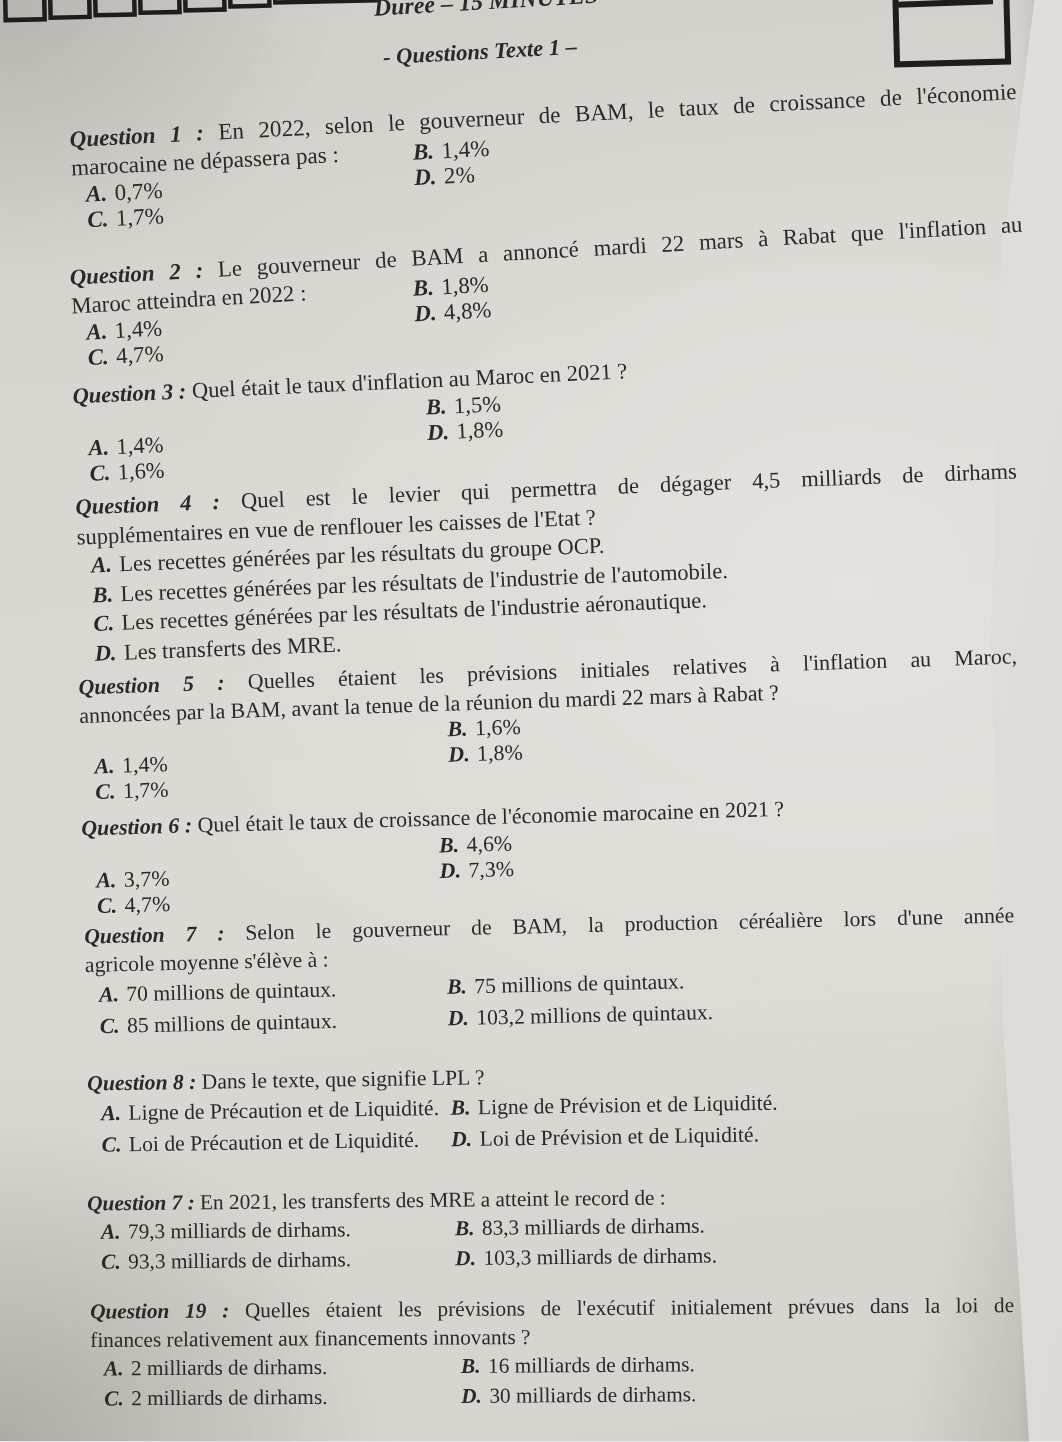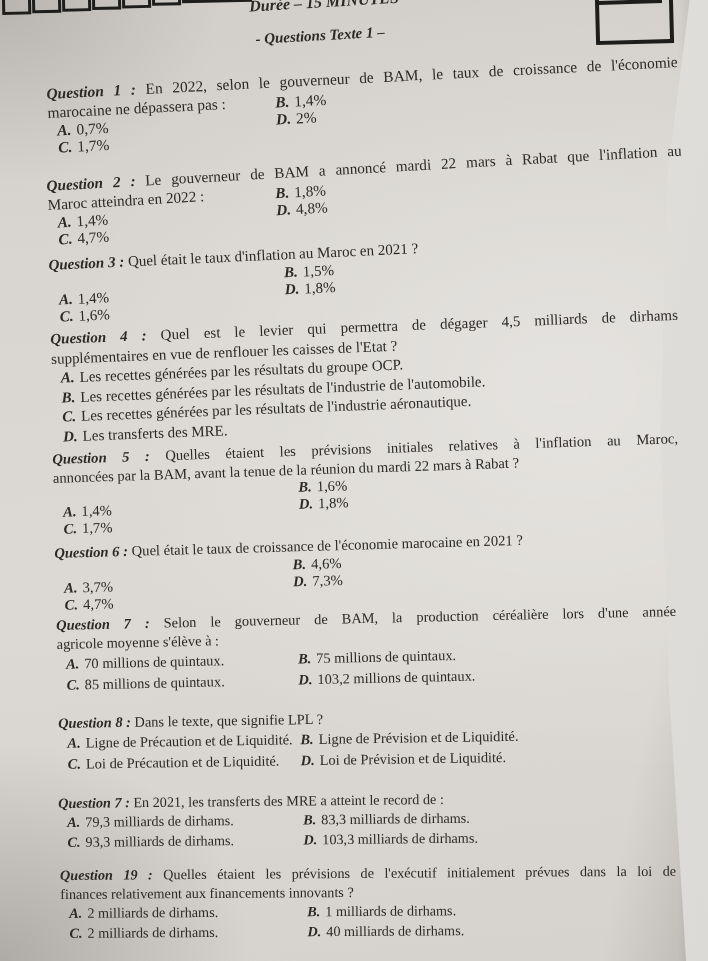--- a/index.html
+++ b/index.html
@@ -156,20 +156,20 @@
         <div class="oc"><span class="letter">C.</span><span>93,3 milliards de dirhams.</span></div>
         <div class="od"><span class="letter">D.</span><span>103,3 milliards de dirhams.</span></div>
       </div>
     </div>
 
     <div class="sec q" style="top:866px;left:60px;width:616px;font-size:14.2px;transform:rotate(-0.4deg);--c1:247px">
       <div class="line just"><span class="qlabel">Question 19 :</span> <span>Quelles étaient les prévisions de l'exécutif initialement prévues dans la loi de</span></div>
       <div class="line">finances relativement aux financements innovants ?</div>
       <div class="opts-pair" style="line-height:19px">
         <div class="oa"><span class="letter">A.</span><span>2 milliards de dirhams.</span></div>
-        <div class="ob"><span class="letter">B.</span><span>1 milliards de dirhams.</span></div>
+        <div class="ob"><span class="letter">B.</span><span>16 milliards de dirhams.</span></div>
         <div class="oc"><span class="letter">C.</span><span>2 milliards de dirhams.</span></div>
-        <div class="od"><span class="letter">D.</span><span>40 milliards de dirhams.</span></div>
+        <div class="od"><span class="letter">D.</span><span>30 milliards de dirhams.</span></div>
       </div>
     </div>
 
   </div>
 </div>
 
 </body></html>

